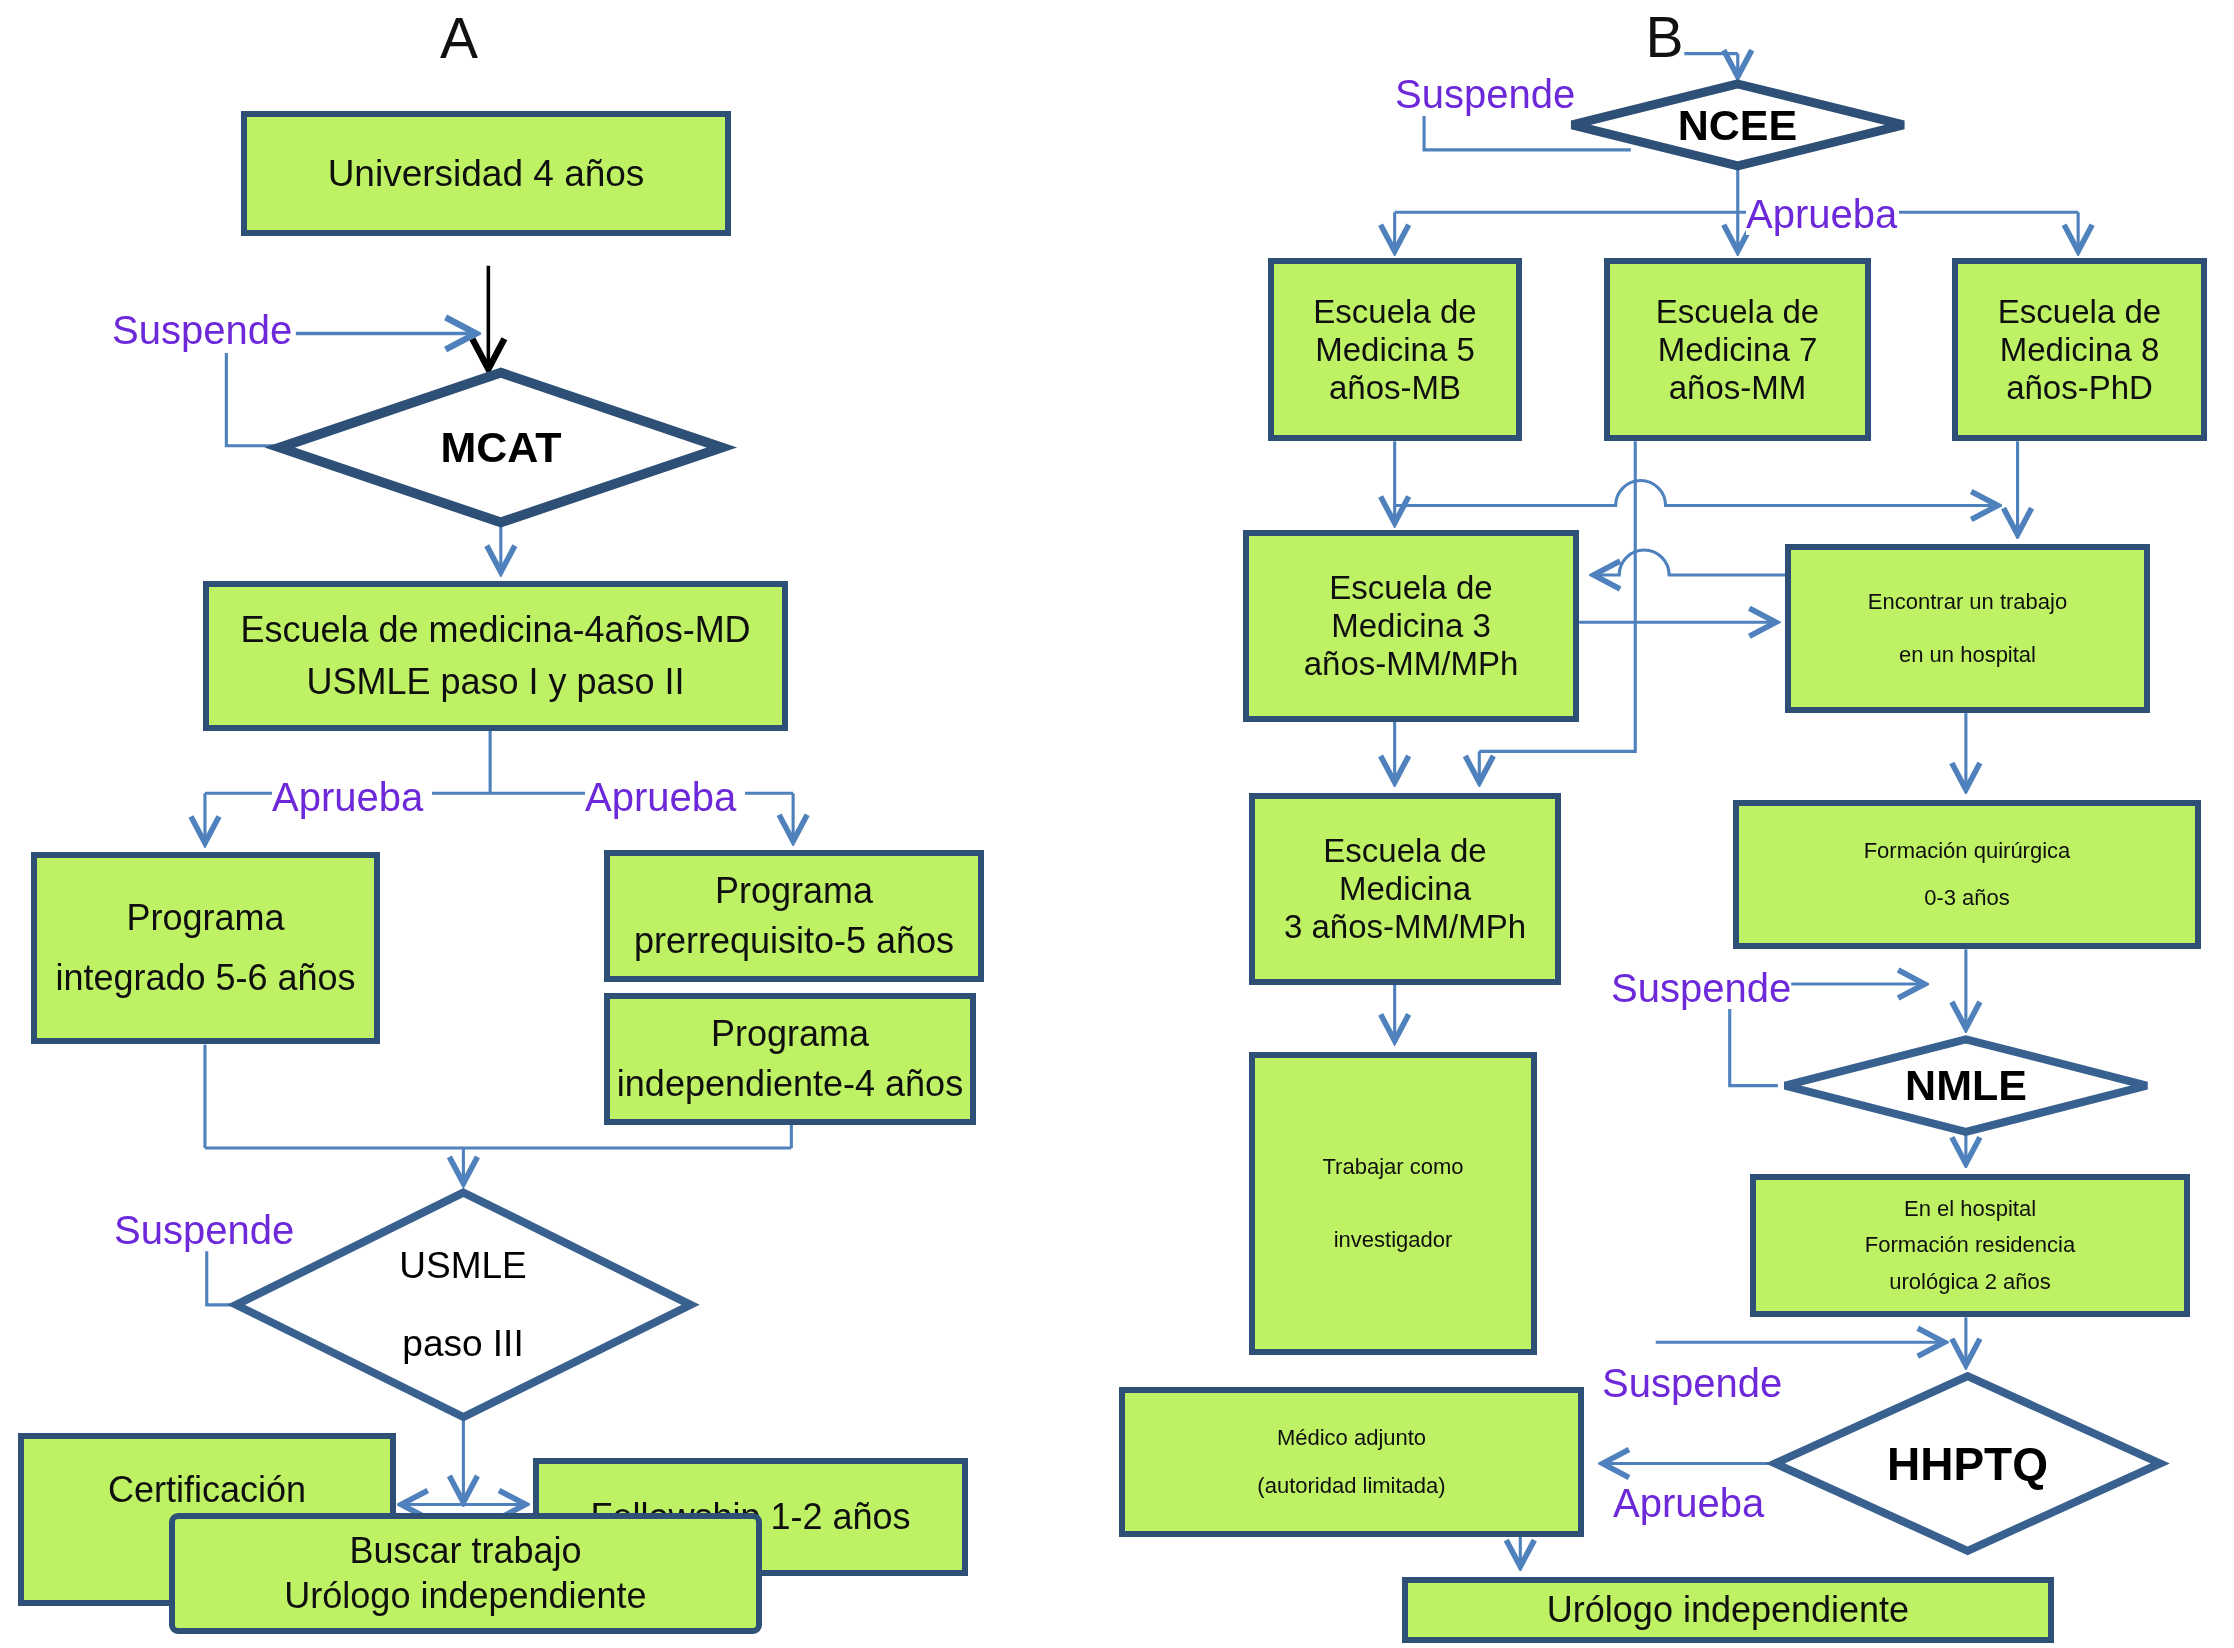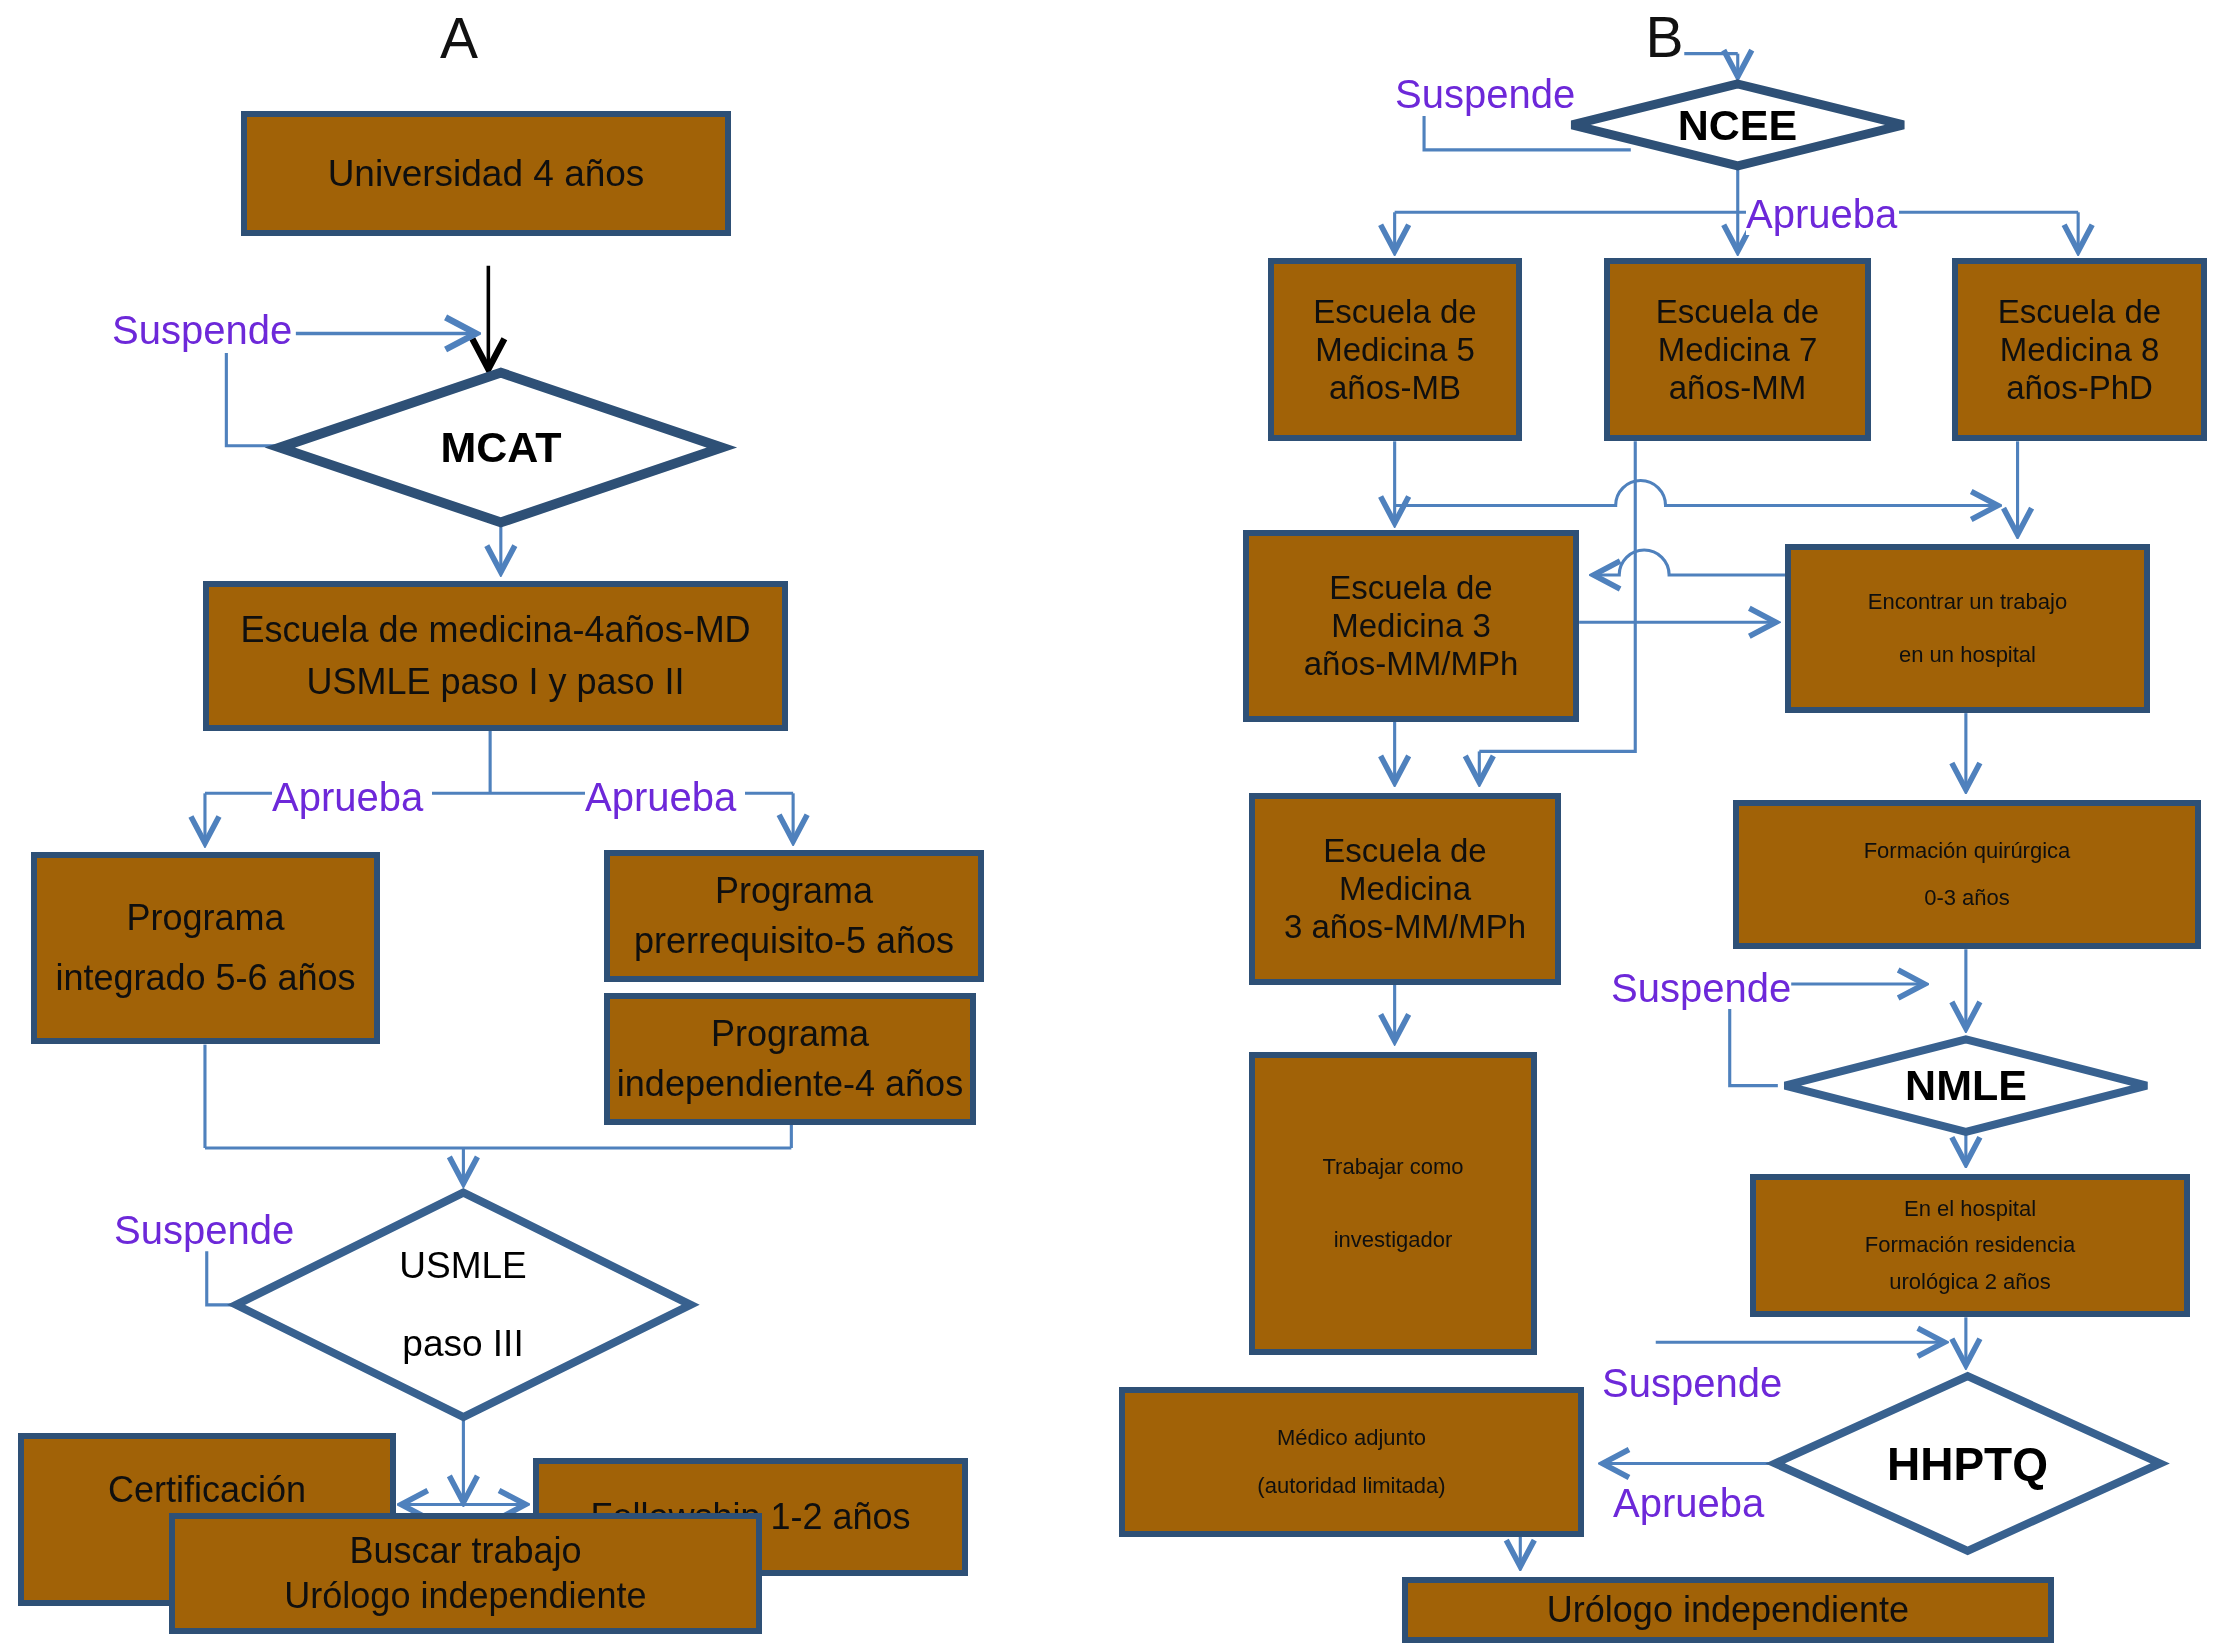--- a/index.html
+++ b/index.html
@@ -2,21 +2,21 @@
 <html style="font-size:14.3px"><head>
 <meta charset="utf-8">
 <style>
   html,body{margin:0;padding:0;background:#ffffff;}
   #canvas{
     position:relative;width:2235px;height:1649px;background:#ffffff;overflow:hidden;
     font-family:"Liberation Sans","DejaVu Sans",sans-serif;color:#0f0f0f;
   }
   #wires{position:absolute;left:0;top:0;width:2235px;height:1649px;}
   .box{
-    position:absolute;border:6.2px solid #2e5076;background:#a16207;
+    position:absolute;border:6.2px solid #2e5076;background:#bef264;
     display:flex;flex-direction:column;justify-content:space-evenly;align-items:center;
     box-sizing:border-box;text-align:center;
   }
   .box .ln{white-space:nowrap;}
   .panel-title{position:absolute;font-size:57px;color:#111;text-align:center;}
   .lbl{
     position:absolute;font-size:40px;color:#6d28d9;background:#ffffff;
     text-align:left;white-space:nowrap;line-height:41px;
   }
   .dlabel{
@@ -167,21 +167,21 @@
 
   <div class="box f40" style="left:18px;top:1433px;width:378px;height:173px;padding:14.3px 0;">
     <div class="ln">Certificación</div>
     <div class="ln">ABU</div>
   </div>
 
   <div class="box f40" style="left:533px;top:1458px;width:435px;height:118px;">
     <div class="ln">Fellowship 1-2 años</div>
   </div>
 
-  <div class="box f40" style="left:169px;top:1513px;width:593px;height:121px;padding:7.1px 0;">
+  <div class="box f40" style="left:169px;top:1513px;width:593px;height:121px;padding:7.1px 0;border-radius:9px;">
     <div class="ln">Buscar trabajo</div>
     <div class="ln">Urólogo independiente</div>
   </div>
 
   <div class="panel-title" style="left:1613px;top:3.6px;width:103px;">B</div>
 
   <div class="lbl" style="left:1395px;top:74px;width:173px;">Suspende</div>
 
   <div class="dlabel" style="left:1572px;top:84px;width:331px;height:82px;font-size:43px;font-weight:600;">
     <div>NCEE</div>

